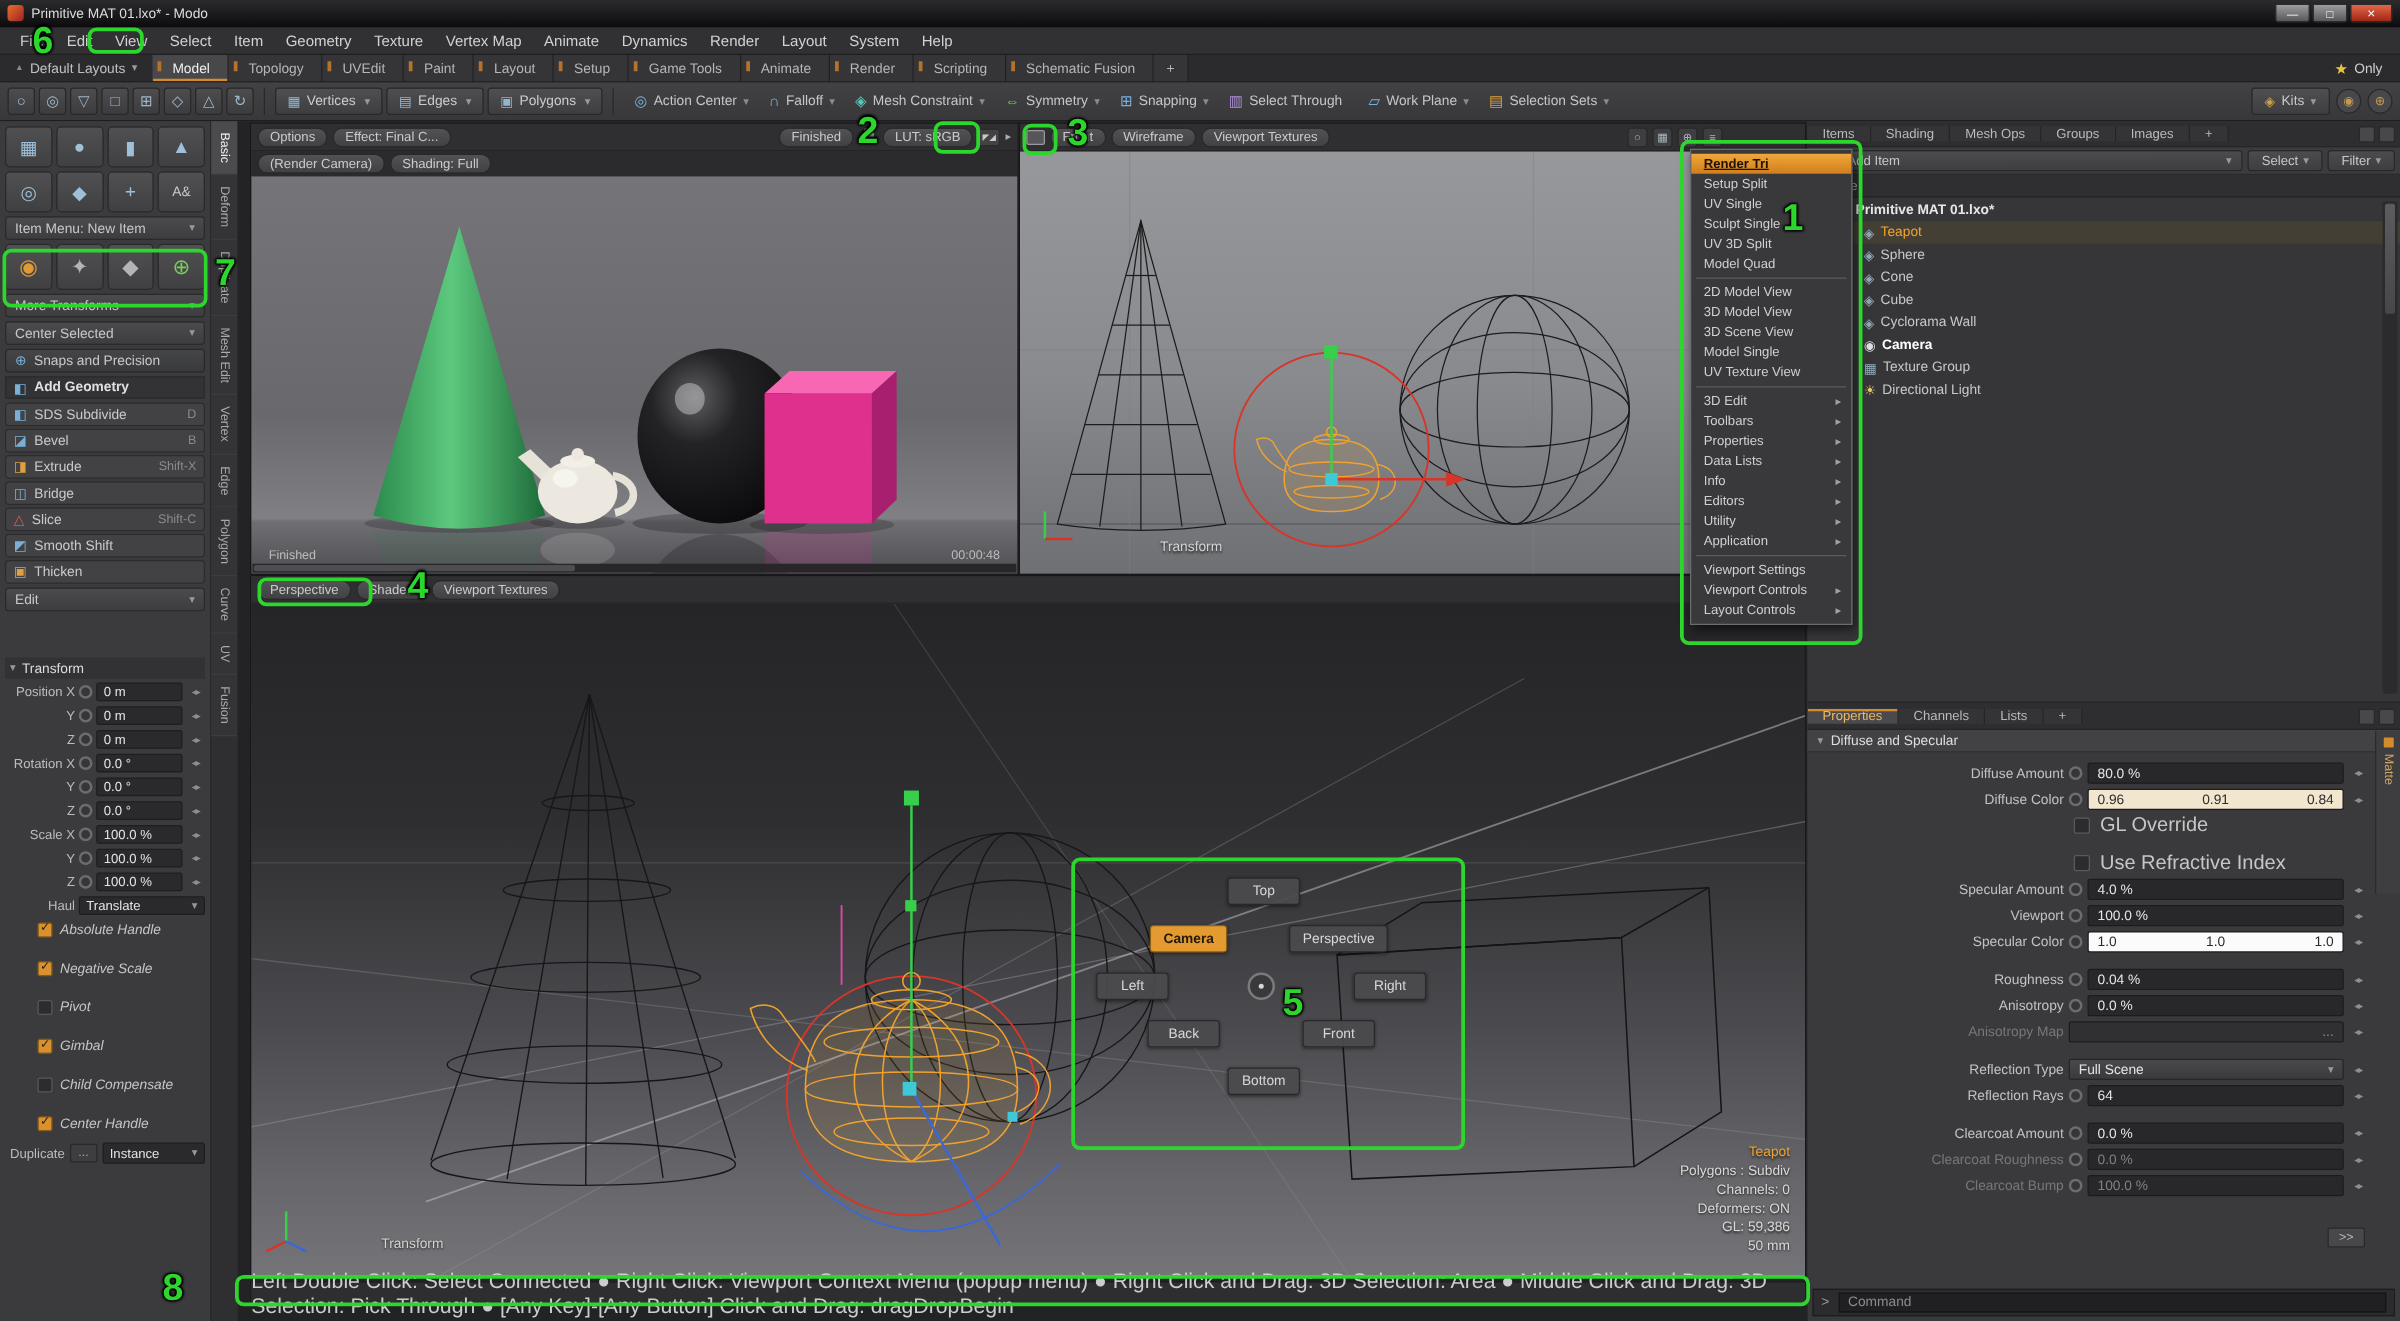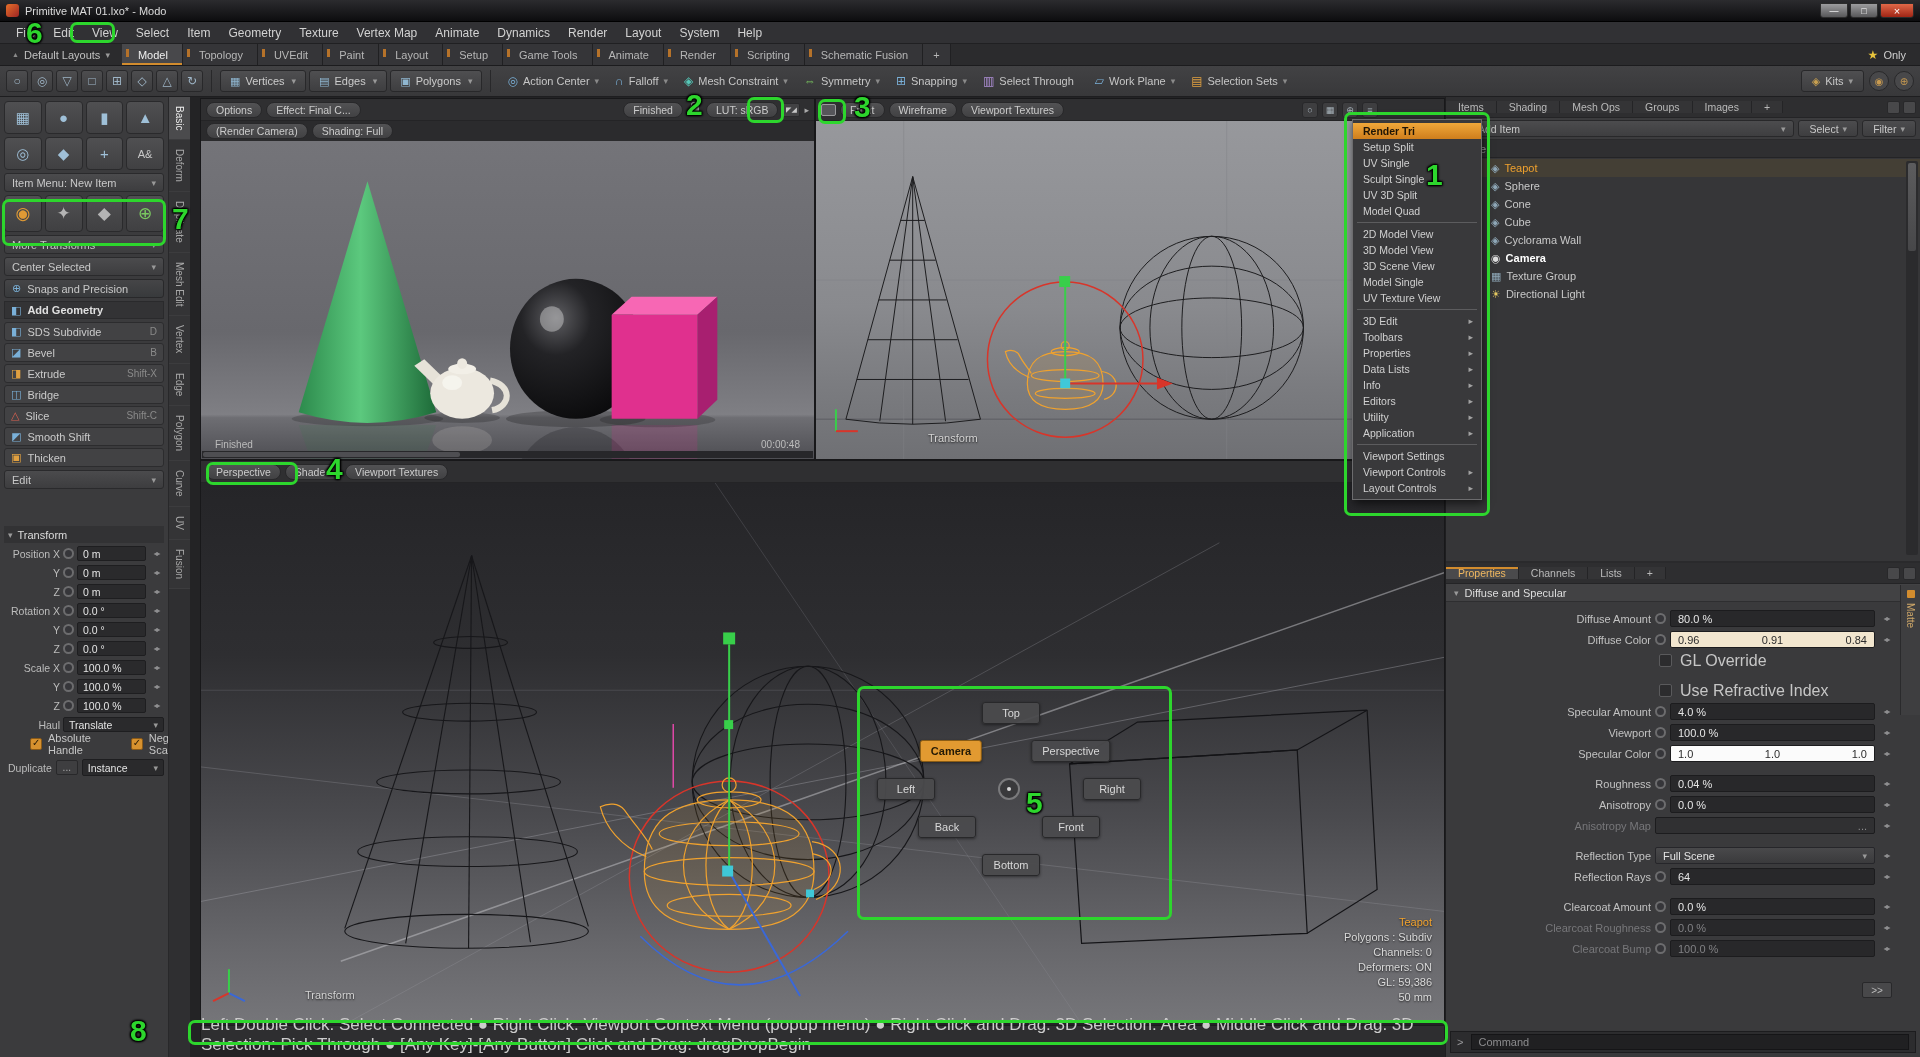--- a/index.html
+++ b/index.html
@@ -168,21 +168,21 @@
   
   .status-tips {position:absolute; left:10px; top:928px; width:1245px; height:20px; background:#2e2e30;
                 border:1px solid #1c1c1e; display:flex; align-items:center; justify-content:center;
                 font-size:17px; color:#cccccc; z-index:4;}
 
   
   .context-menu {position:absolute; left:1352px; top:119px; width:130px; background:#39393b; border:1px solid #6c6c6e;
                  box-shadow:2px 3px 9px rgba(0,0,0,.65); z-index:40; padding:3px 0;}
   .cm-item {display:flex; align-items:center; height:16px; padding:0 8px 0 10px; font-size:10.5px; color:#d0d0d0; white-space:nowrap;}
   .cm-item .arr {margin-left:auto; font-size:9px; color:#a2a2a2;}
-  .cm-item.hl {background:linear-gradient(#f0a83a,#cf7e1c); color:#1e1405; font-weight:bold;}
+  .cm-item.hl {background:linear-gradient(#f0a83a,#cf7e1c); color:#1e1405; font-weight:bold;text-decoration:underline;}
   .cm-item.sep {height:1px; background:#5c5c5e; margin:3px 4px; padding:0; overflow:hidden;}
 
   
   .right-panel {position:absolute; right:0; top:97px; width:475px; bottom:0; background:#39393b; border-left:1px solid #1e1e20;}
   .item-panel {position:absolute; left:0; right:0; top:0; height:466px; background:#363638; border-bottom:2px solid #2a2a2c;}
   .il-tabs {height:21px; background:#2e2e30; display:flex; align-items:center; border-bottom:1px solid #242426;}
   .il-tab {padding:0 12px; height:100%; display:flex; align-items:center; font-size:10.5px; color:#bababa;
            border-right:1px solid #242426; background:#343436;}
   .panel-icos {margin-left:auto; display:flex; gap:3px; padding-right:4px;}
   .panel-ico {width:13px; height:13px; background:#48484a; border:1px solid #28282a; border-radius:2px;}
@@ -522,21 +522,21 @@
             <span class="lbl">Z</span>
             <span class="ring"></span>
             <span class="field">100.0 %</span>
             <span class="spin"></span>
           </div>
           </div>
         <div class="num-row">
           <span class="lbl">Haul</span>
           <span class="field dropf">Translate</span>
         </div>
-        <div style="display:flex;gap:14px;">
+        <div style="display:flex;flex-direction:column;gap:14px;font-style:italic;">
 
         <div class="check-row checked">
             <span class="cbox"></span>
             <span>Absolute Handle</span>
           </div>
             <div class="check-row checked">
             <span class="cbox"></span>
             <span>Negative Scale</span>
           </div>
             <div class="check-row">
@@ -844,20 +844,25 @@
         <span class="grid-ico"></span>
         <span class="add-item">
           <span>Add Item</span>
         </span>
         <span class="il-btn dd">Select</span>
         <span class="il-btn dd">Filter</span>
       </div>
       <div class="name-head">Name</div>
       <div class="tree">
 
+      <div class="tree-row root">
+          <span class="tw">▾</span>
+          <span class="glyph">▤</span>
+          <span class="lab">Primitive MAT 01.lxo*</span>
+        </div>
           <div class="tree-row lvl1 sel">
           <span class="tw"></span>
           <span class="glyph">◈</span>
           <span class="lab">Teapot</span>
         </div>
           <div class="tree-row lvl1">
           <span class="tw"></span>
           <span class="glyph">◈</span>
           <span class="lab">Sphere</span>
         </div>

